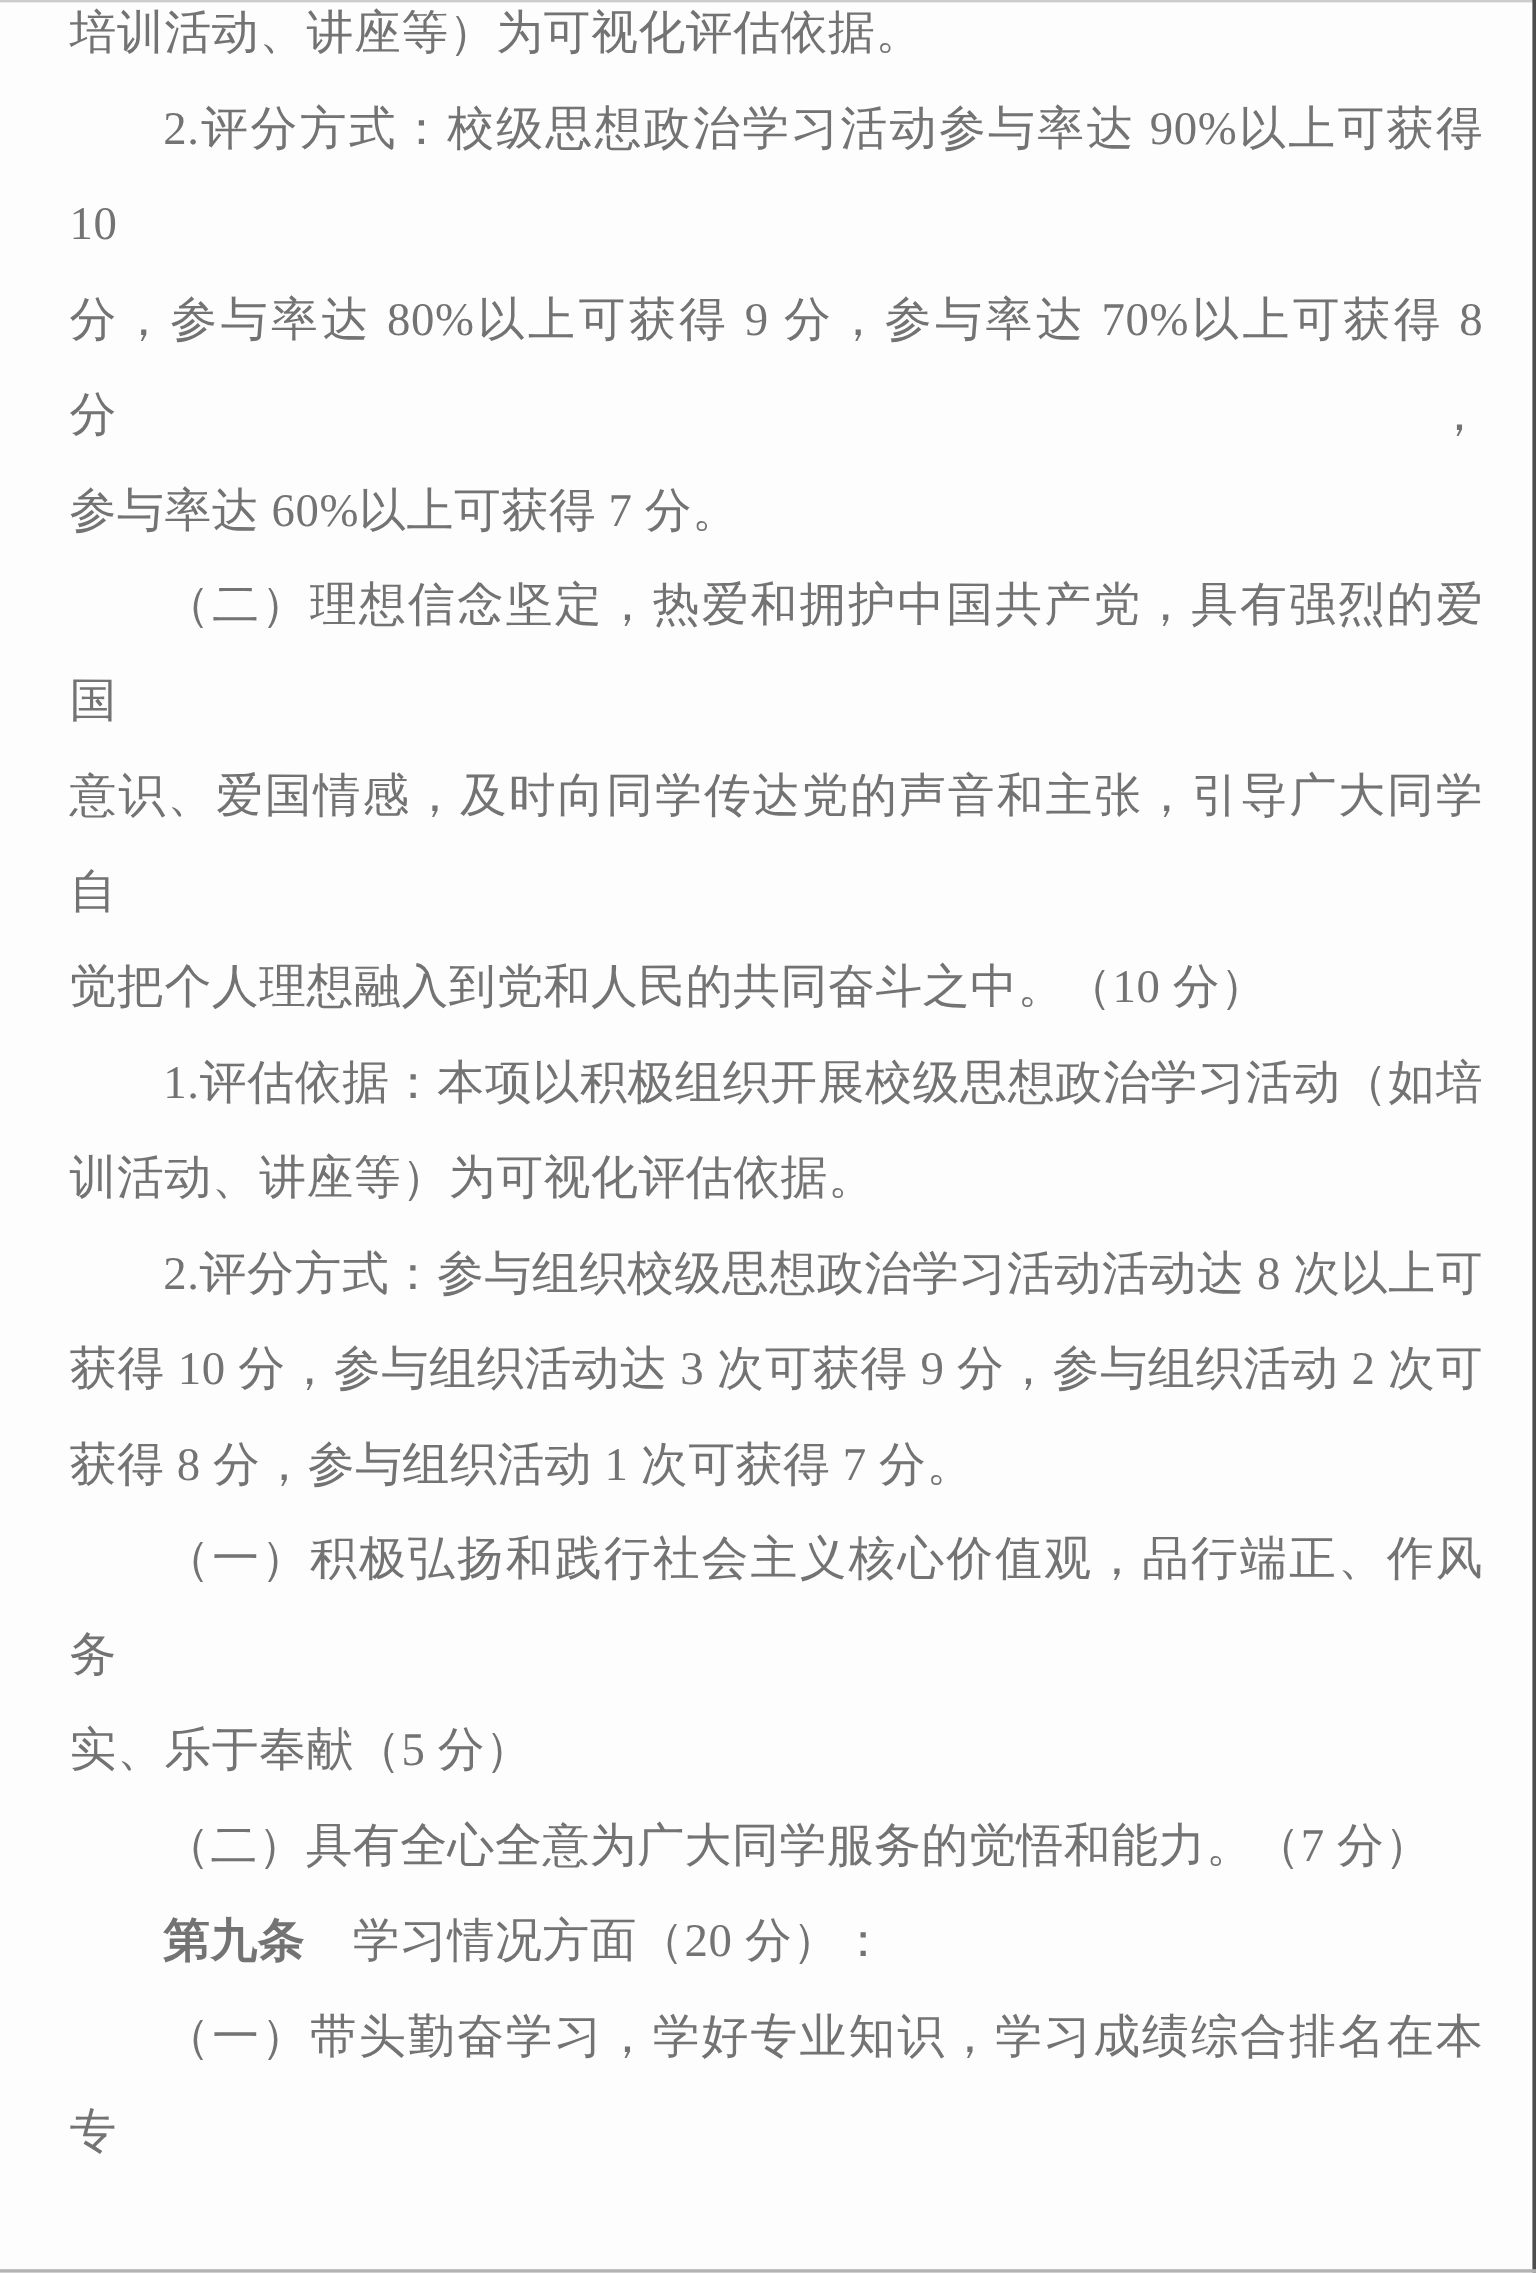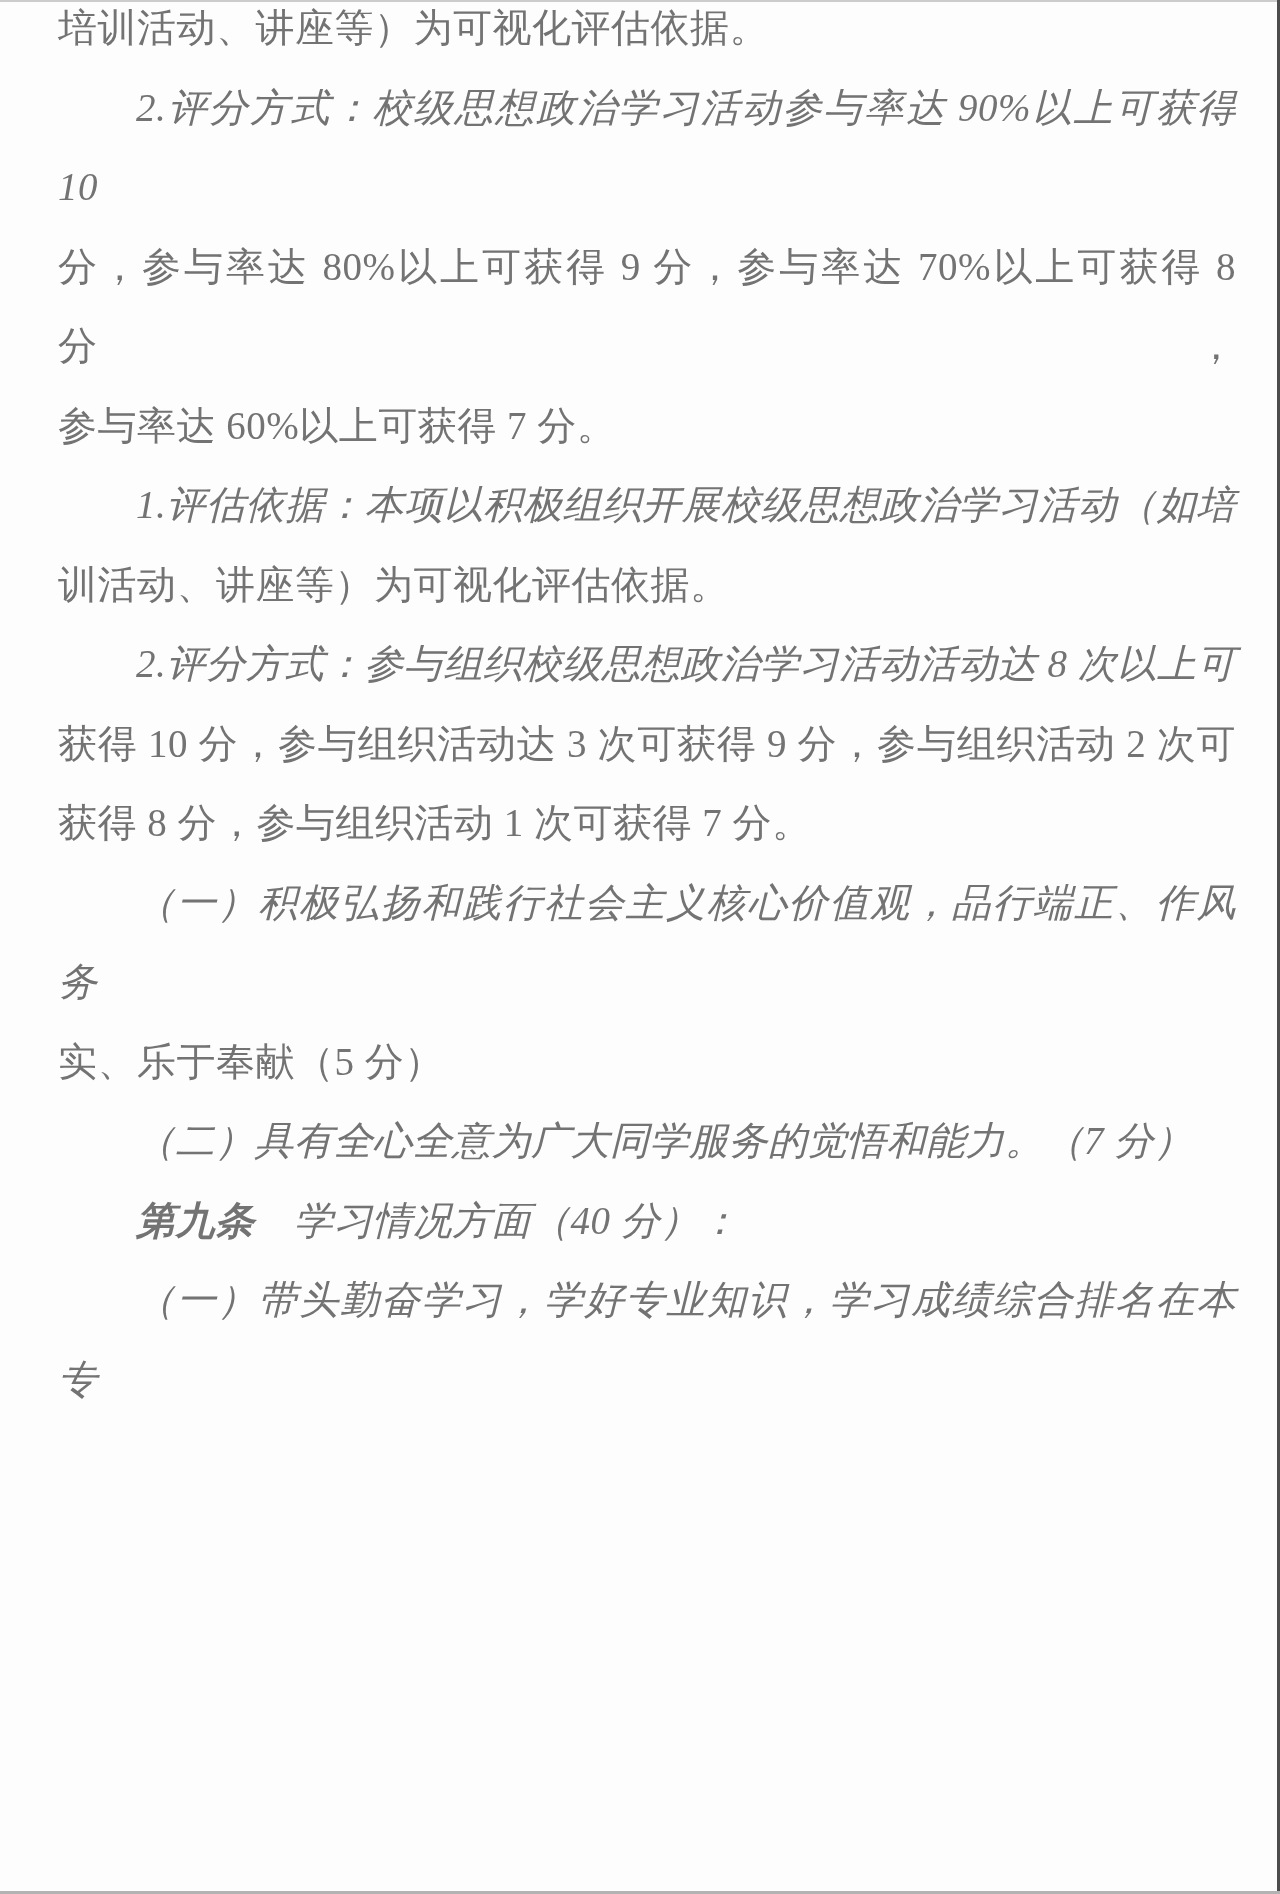--- a/index.html
+++ b/index.html
@@ -33,21 +33,20 @@
   .line {
     text-align: justify;
     text-align-last: justify;
     letter-spacing: 0.5px;
   }
   .line.last {
     text-align-last: left;
   }
   .line.indent {
     text-indent: 2em;
-    font-style: italic;
   }
   .article-no {
     font-weight: bold;
   }
   .edge-top {
     position: absolute;
     top: 0; left: 0; right: 0;
     height: 2px;
     background: #cccccc;
   }
@@ -71,37 +70,42 @@
   <div class="content">
       <div class="paragraph">
         <div class="line last">培训活动、讲座等）为可视化评估依据。</div>
       </div>
       <div class="paragraph">
         <div class="line indent">2.评分方式：校级思想政治学习活动参与率达 90%以上可获得 10</div>
         <div class="line">分，参与率达 80%以上可获得 9 分，参与率达 70%以上可获得 8 分，</div>
         <div class="line last">参与率达 60%以上可获得 7 分。</div>
       </div>
       <div class="paragraph">
+        <div class="line indent">（二）理想信念坚定，热爱和拥护中国共产党，具有强烈的爱国</div>
+        <div class="line">意识、爱国情感，及时向同学传达党的声音和主张，引导广大同学自</div>
+        <div class="line last">觉把个人理想融入到党和人民的共同奋斗之中。（10 分）</div>
+      </div>
+      <div class="paragraph">
         <div class="line indent">1.评估依据：本项以积极组织开展校级思想政治学习活动（如培</div>
         <div class="line last">训活动、讲座等）为可视化评估依据。</div>
       </div>
       <div class="paragraph">
         <div class="line indent">2.评分方式：参与组织校级思想政治学习活动活动达 8 次以上可</div>
         <div class="line">获得 10 分，参与组织活动达 3 次可获得 9 分，参与组织活动 2 次可</div>
         <div class="line last">获得 8 分，参与组织活动 1 次可获得 7 分。</div>
       </div>
       <div class="paragraph">
         <div class="line indent">（一）积极弘扬和践行社会主义核心价值观，品行端正、作风务</div>
         <div class="line last">实、乐于奉献（5 分）</div>
       </div>
       <div class="paragraph">
         <div class="line indent last">（二）具有全心全意为广大同学服务的觉悟和能力。（7 分）</div>
       </div>
       <div class="paragraph">
-        <div class="line indent last"><span class="article-no">第九条</span><span>　学习情况方面（40 分）：</span></div>
+        <div class="line indent last"><span class="article-no">第九条</span><span>　学习情况方面（20 分）：</span></div>
       </div>
       <div class="paragraph">
         <div class="line indent">（一）带头勤奋学习，学好专业知识，学习成绩综合排名在本专</div>
       </div>
     </div>
 </div>
 <div class="edge-top"></div>
 <div class="edge-right"></div>
 <div class="edge-bottom"></div>
 

